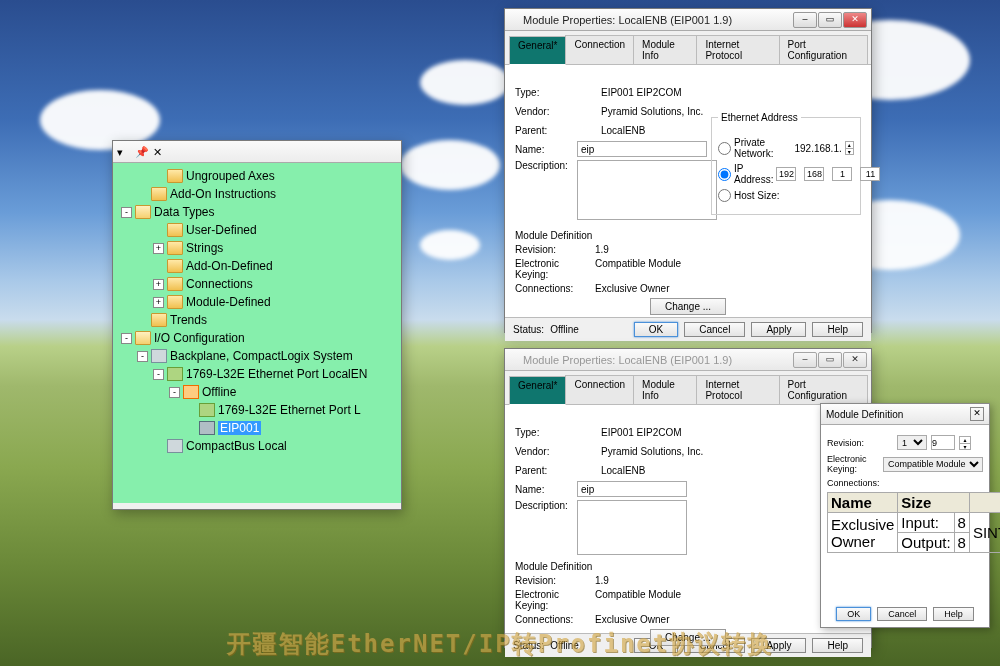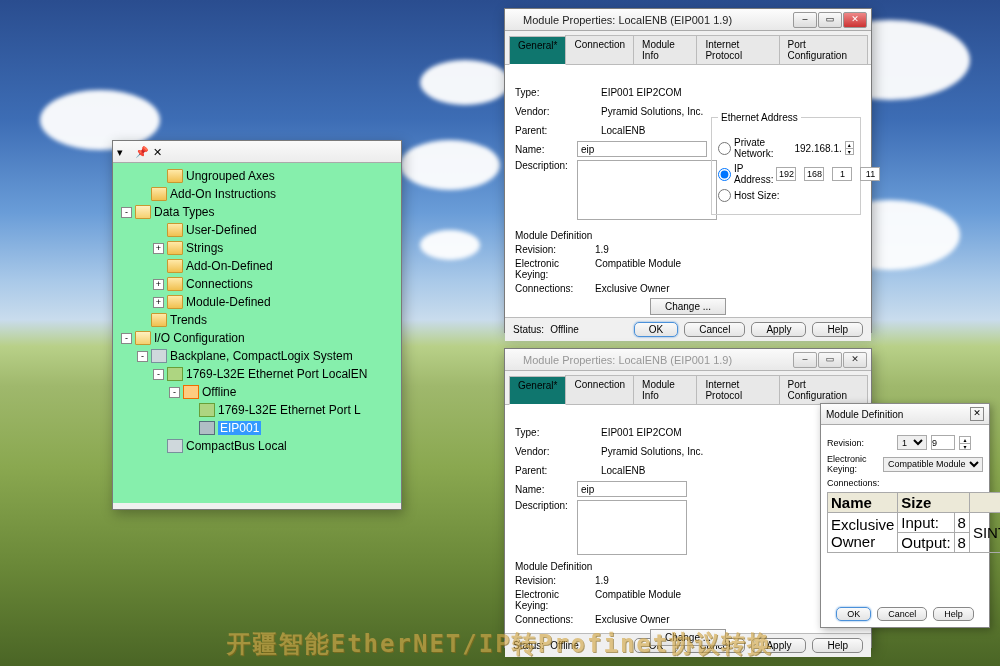--- a/index.html
+++ b/index.html
@@ -57,21 +57,21 @@
 .ip-spin { width:12px; height:14px; border:1px solid #aaa; display:flex; flex-direction:column; font-size:6px; }
 .ip-spin div{flex:1; text-align:center; line-height:6px; cursor:pointer; border-bottom:1px solid #aaa;}
 .ip-spin div:last-child{border:none;}
 .moddef-sec { margin-top:6px; }
 .moddef-sec .sub-row { display:flex; margin:3px 0; font-size:10px; }
 .moddef-sec .sub-row .slbl { width:80px; }
 .change-btn { display:block; margin:4px auto 0 auto; padding:2px 14px; border:1px solid #999; background:linear-gradient(180deg,#fafafa,#e4e4e4); font-size:10px; cursor:pointer; }
 .status-bar { border-top:1px solid #bbb; background:#f0f0f0; padding:4px 8px; display:flex; align-items:center; font-size:10px; }
 .status-bar .st-lbl { margin-right:6px; }
 .btn-row { margin-left:auto; display:flex; gap:6px; }
-.btn { padding:1px 14px; border:1px solid #888; background:linear-gradient(180deg,#fafafa,#e4e4e4); font-size:10px; cursor:pointer; border-radius:5px; }
+.btn { padding:1px 14px; border:1px solid #888; background:linear-gradient(180deg,#fafafa,#e4e4e4); font-size:10px; cursor:pointer; border-radius:0; }
 .btn.default { border:1px solid #4a90d9; box-shadow:0 0 2px #4a90d9; }
 
 .mdlg { position:absolute; top:403px; right:10px; width:170px; height:225px; background:#fff; border:1px solid #888; box-shadow:2px 2px 8px rgba(0,0,0,0.3); font-size:10px; z-index:10; }
 .mdlg-title { background:linear-gradient(180deg,#fdfdfd,#e8e8e8); border-bottom:1px solid #aaa; padding:3px 5px; display:flex; align-items:center; }
 .mdlg-title span:first-child { flex:1; font-size:10px; }
 .mdlg-close { width:14px; height:14px; border:1px solid #888; text-align:center; line-height:11px; font-size:9px; cursor:pointer; }
 .mdlg-body { padding:6px 6px; }
 .mdlg-row { display:flex; align-items:center; gap:4px; margin:4px 0; font-size:9px; }
 .mdlg-row .mlbl { width:66px; }
 .mdlg-row select,.mdlg-row input { border:1px solid #aaa; height:15px; font-size:9px; }

